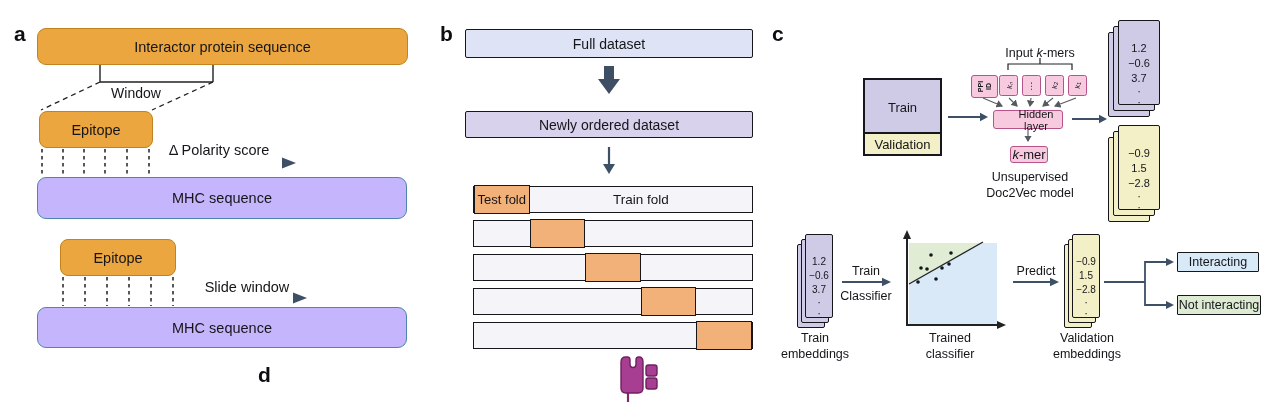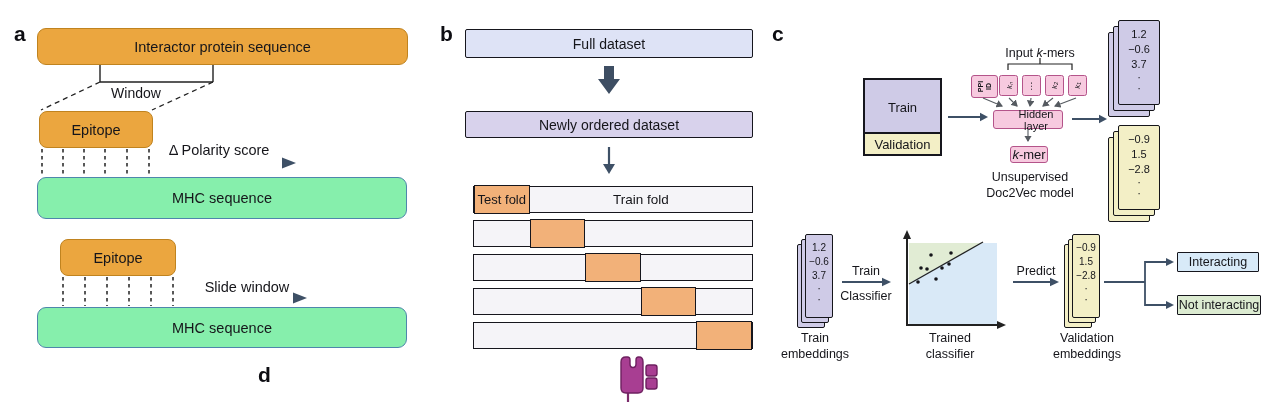--- a/index.html
+++ b/index.html
@@ -4,21 +4,21 @@
 <style>
   html,body{margin:0;padding:0;background:#ffffff;}
   #fig{position:relative;width:1280px;height:402px;background:#ffffff;
        font-family:"Liberation Sans",sans-serif;color:#15151a;overflow:hidden;}
   .abs{position:absolute;}
   .box{position:absolute;display:flex;align-items:center;justify-content:center;
        box-sizing:border-box;text-align:center;}
   .panel-letter{position:absolute;font-size:21px;font-weight:700;color:#0d0d12;}
   
   .orange{background:#EBA63F;border:1.6px solid #C0831F;border-radius:9px;font-size:14.5px;}
-  .mhc{background:#86efac;border:1.6px solid #4E86AC;border-radius:9px;font-size:14.5px;}
+  .mhc{background:#c4b5fd;border:1.6px solid #4E86AC;border-radius:9px;font-size:14.5px;}
   .small-label{position:absolute;font-size:14px;text-align:center;}
   
   .dataset{border:1.7px solid #16161d;border-radius:2px;font-size:14px;}
   #fold-rows{position:absolute;left:465px;top:186px;width:288px;display:flex;
              flex-direction:column;gap:7px;}
   .fold-row{position:relative;height:27px;background:#F5F4F8;border:1.7px solid #16161d;
             box-sizing:border-box;margin-left:8px;}
   .fold-test{position:absolute;top:-1.7px;bottom:-1.7px;width:20%;background:#F2B179;
              border:1.7px solid #16161d;box-sizing:border-box;display:flex;
              align-items:center;justify-content:center;font-size:13px;}
@@ -32,21 +32,21 @@
         border-radius:2.5px;display:flex;align-items:center;justify-content:center;
         box-sizing:border-box;}
   .kbox-dots .rot{transform:none;font-style:normal;font-size:9px;}
   #k-boxes{position:absolute;left:999px;top:75px;display:flex;gap:4px;}
   .rot2{transform:rotate(-90deg);font-size:7px;line-height:7.5px;font-weight:700;
         text-align:center;}
   .stack{position:absolute;}
   .card{position:absolute;box-sizing:border-box;border:1.8px solid #15151a;border-radius:2px;}
   .card-purple{background:#CFCBE7;}
   .card-yellow{background:#F3EFC6;}
-  .stack-vals{display:flex;flex-direction:column;align-items:center;padding-top:6px;}
+  .stack-vals{display:flex;flex-direction:column;align-items:center;padding-top:20px;}
   .sv{font-size:11px;line-height:15px;}
   .svd{font-size:11px;line-height:11px;}
   .stack-small .sv{font-size:10px;line-height:14px;}
   .cap{position:absolute;font-size:12.5px;line-height:1.3;text-align:center;}
   .result{border:1.6px solid #16161d;border-radius:1px;font-size:12.5px;}
   svg{position:absolute;left:0;top:0;pointer-events:none;}
 </style>
 </head>
 <body>
 

